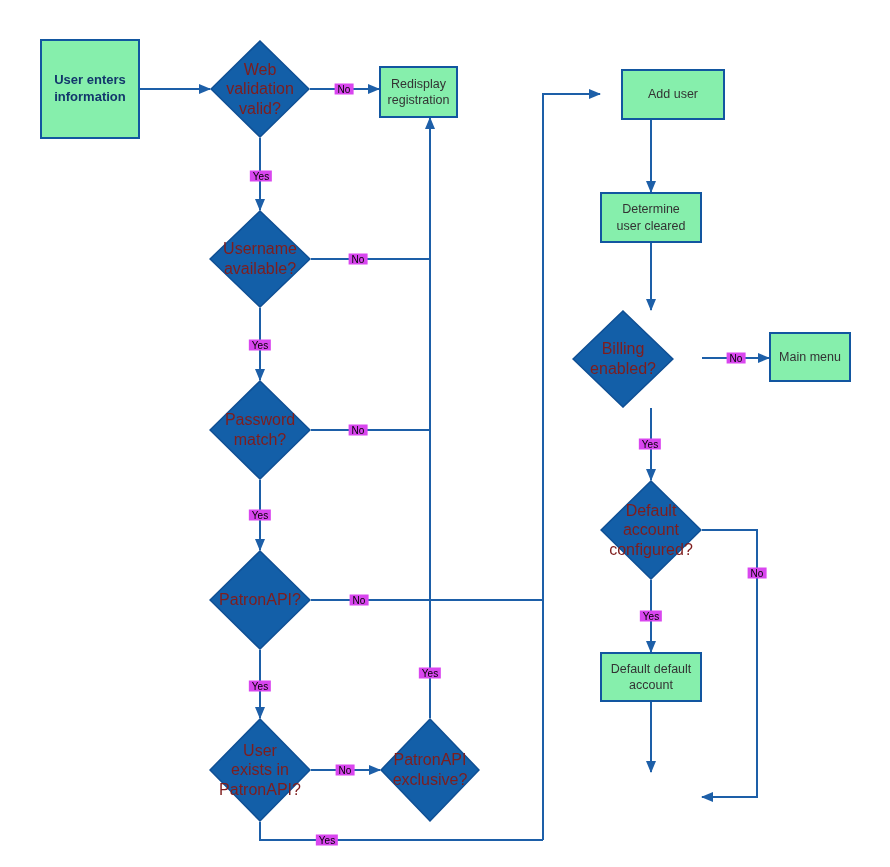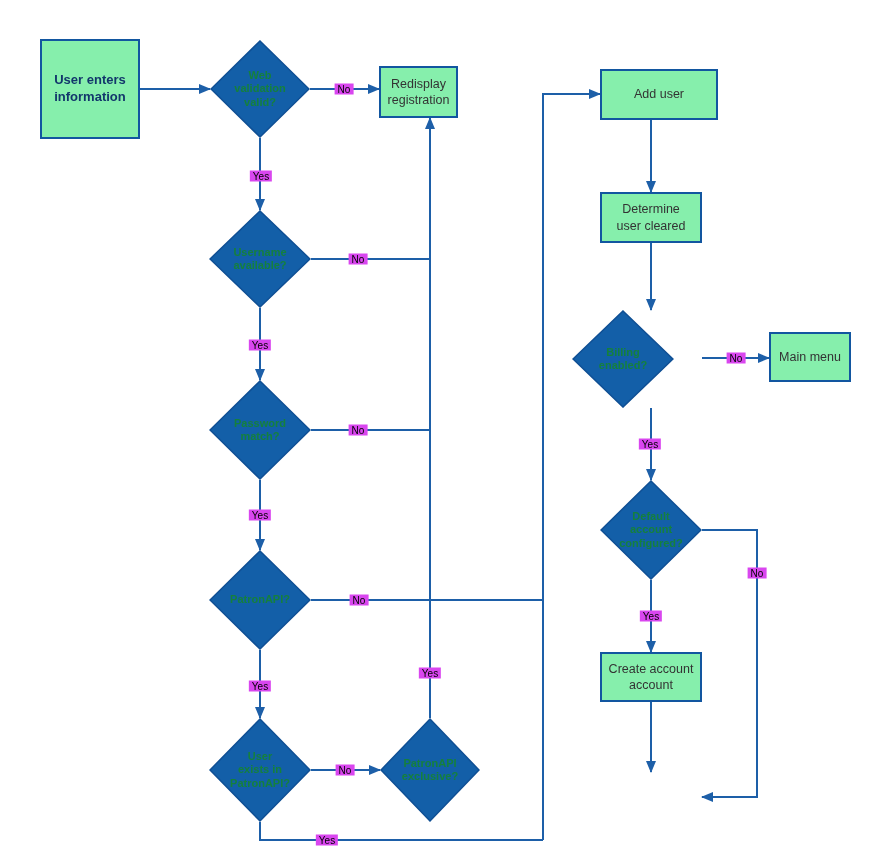--- a/index.html
+++ b/index.html
@@ -16,21 +16,21 @@
     white-space:pre-line; z-index:2;
   }
   .proc.start { font-weight:bold; color:#12366B; font-size:13px; }
 
   .diamond { position:absolute; z-index:2; }
   .diamond svg.shape { position:absolute; left:0; top:0; width:100%; height:100%; display:block; }
   .diamond polygon { fill:#135FA8; stroke:#0F4F94; stroke-width:1.5; vector-effect:non-scaling-stroke; }
   .dtext {
     position:absolute; left:0; top:0; right:0; bottom:0;
     display:flex; align-items:center; justify-content:center;
-    text-align:center; color:#15803d; font-weight:bold; font-size:11px;
+    text-align:center; color:#7f1d1d; font-weight:normal; font-size:16px;
     line-height:1.22; white-space:pre-line;
   }
 
   .elabel {
     position:absolute; transform:translate(-50%,-50%);
     background:#d946ef; padding:0 3px; font-size:10px; color:#000000;
     z-index:3; white-space:nowrap;
   }
 </style>
 </head>
@@ -69,35 +69,35 @@
   <div class="proc start" style="left:40px;top:39px;width:100px;height:100px">
     <span>User enters
 information</span>
   </div>
 
   <div class="proc" style="left:379px;top:66px;width:79px;height:52px">
     <span>Redisplay
 registration</span>
   </div>
 
-  <div class="proc" style="left:600px;top:69px;width:118px;height:51px">
+  <div class="proc" style="left:621px;top:69px;width:104px;height:51px">
     <span>Add user</span>
   </div>
 
   <div class="proc" style="left:600px;top:192px;width:102px;height:51px">
     <span>Determine
 user cleared</span>
   </div>
 
   <div class="proc" style="left:769px;top:332px;width:82px;height:50px">
     <span>Main menu</span>
   </div>
 
   <div class="proc" style="left:600px;top:652px;width:102px;height:50px">
-    <span>Create account
+    <span>Default default
 account</span>
   </div>
 
 
   <div class="diamond" style="left:210px;top:40px;width:100px;height:98px">
     <svg class="shape" viewBox="0 0 100 100" preserveAspectRatio="none">
       <polygon points="50,1 99,50 50,99 1,50"></polygon>
       </svg>
     <div class="dtext">Web
 validation

